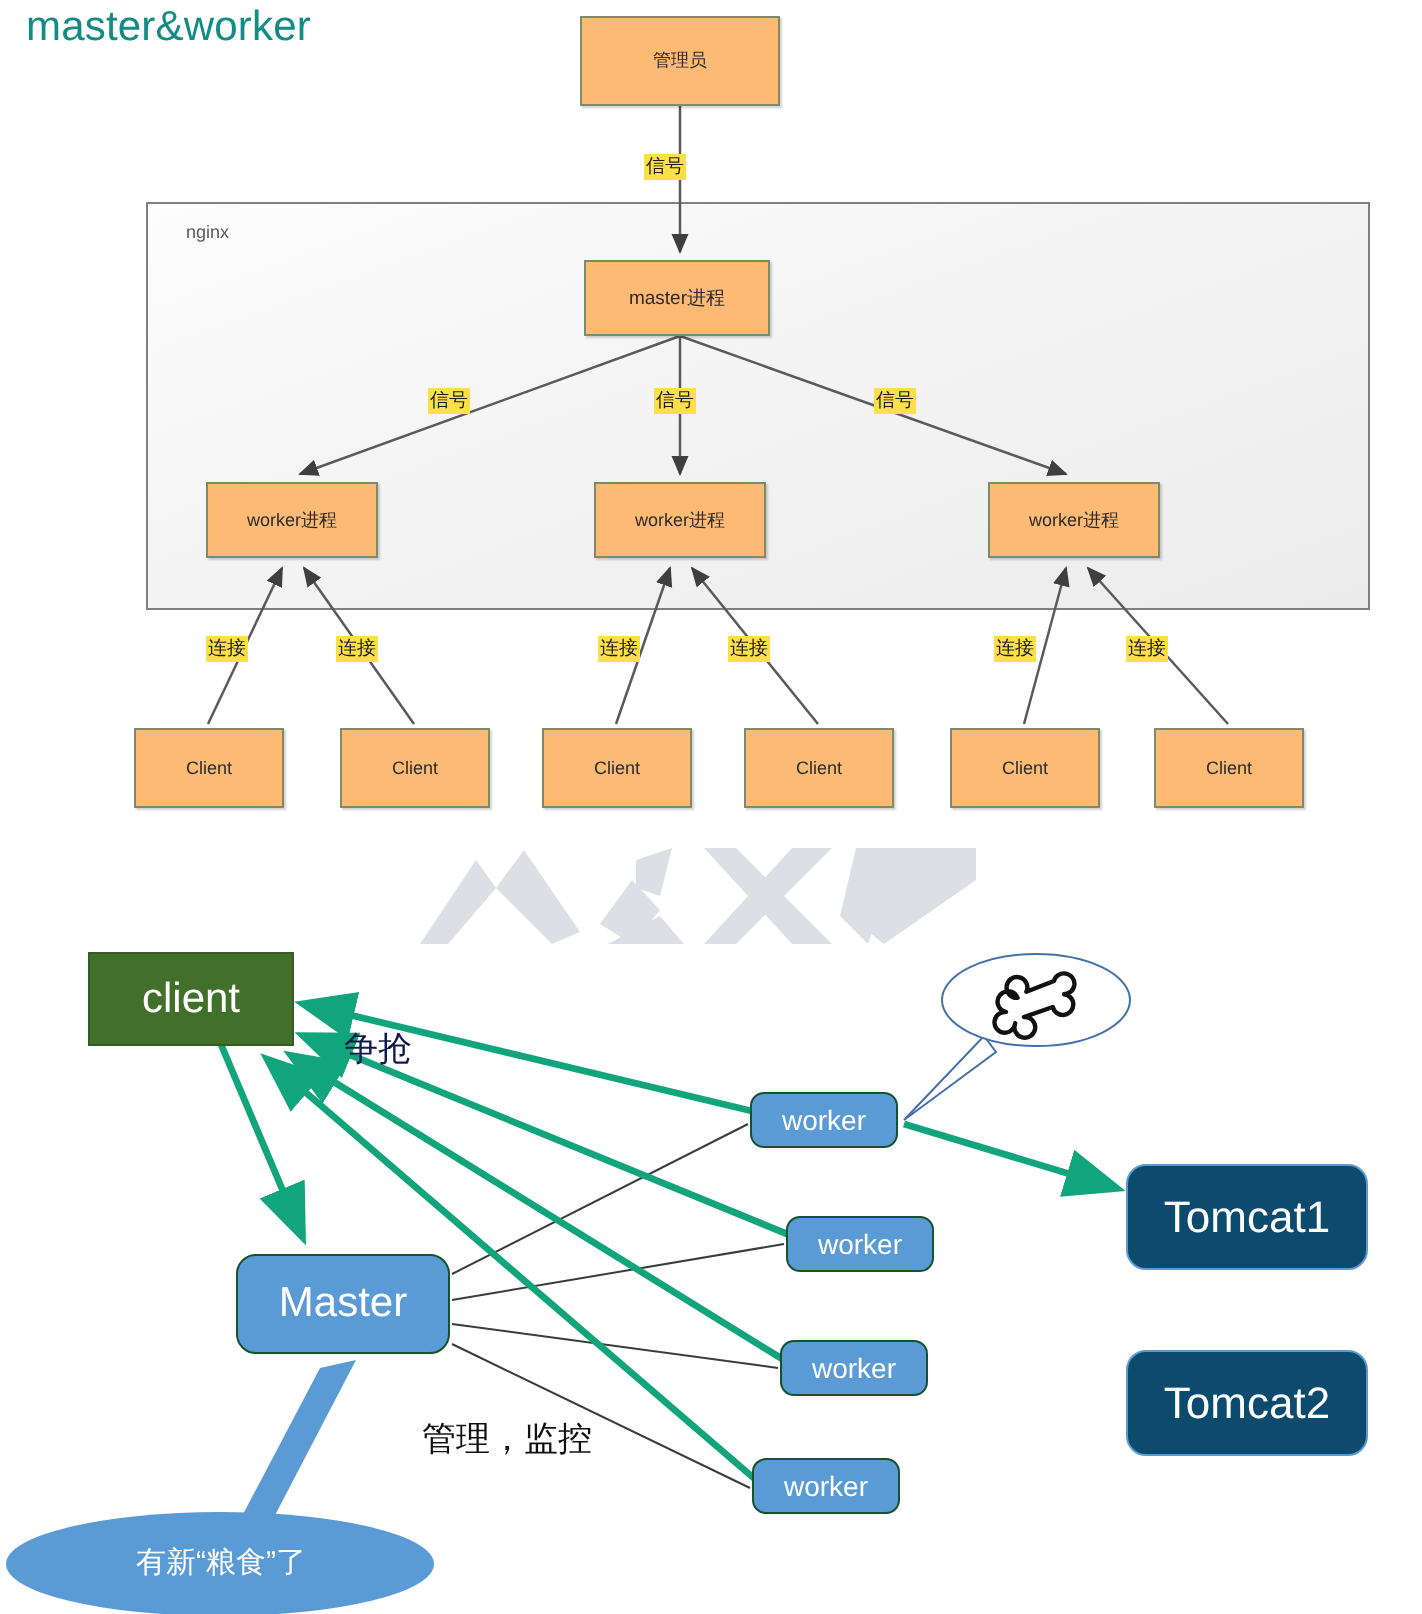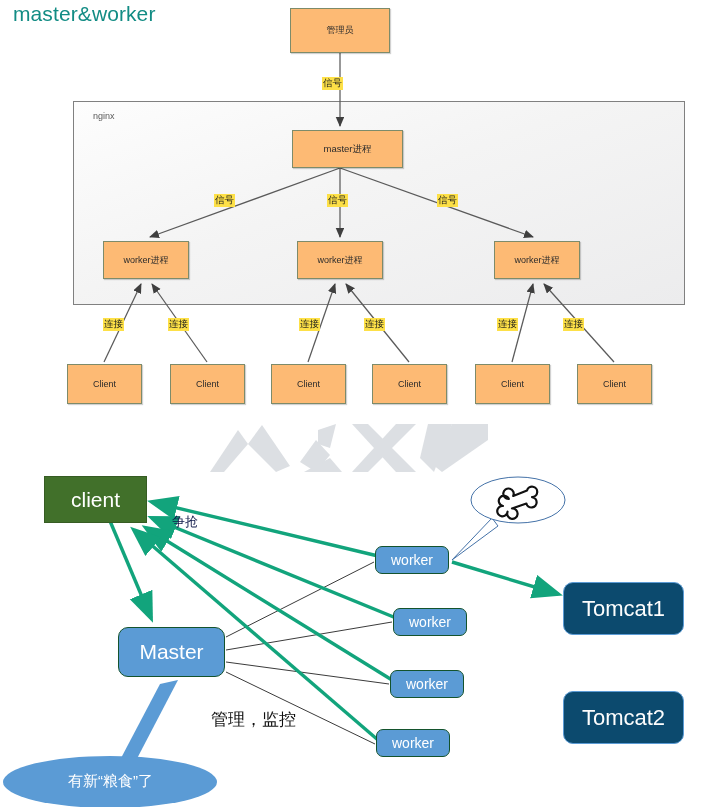--- a/index.html
+++ b/index.html
@@ -54,21 +54,21 @@
   }
   .bbox.worker{font-size:14px;}
   .bbox.master{font-size:21px;border-radius:10px;}
   .tbox{
     position:absolute;box-sizing:border-box;
     background:#0c4a6e;border:1.2px solid #5b9bd5;border-radius:10px;
     display:flex;align-items:center;justify-content:center;
     color:#fdfdfd;font-size:22px;white-space:nowrap;
   }
   #zhengqiang{
-    position:absolute;left:172px;top:513px;font-size:13px;color:#101a4a;
+    position:absolute;left:172px;top:513px;font-size:17px;color:#101a4a;
     white-space:nowrap;
   }
   #guanli{
     position:absolute;left:211px;top:708px;font-size:17px;color:#101010;
     white-space:nowrap;
   }
   #bubble-text{
     position:absolute;left:0;top:0;width:100%;height:100%;
     display:flex;align-items:center;justify-content:center;
     color:#ffffff;font-size:15px;white-space:nowrap;
@@ -126,21 +126,21 @@
       <line x1="512" y1="362" x2="533" y2="284" marker-end="url(#ahup)"></line>
       <line x1="614" y1="362" x2="544" y2="284" marker-end="url(#ahup)"></line>
     </g>
   </svg>
 
   <div class="gbox" style="left:290px;top:8px;width:100px;height:45px;">
     <span>管理员</span>
   </div>
   <div class="edge-lbl" style="left:322px;top:77px;">信号</div>
 
-  <div class="gbox big" style="left:292px;top:130px;width:111px;height:38px;">
+  <div class="gbox big" style="left:292px;top:130px;width:93px;height:38px;">
     <span>master进程</span>
   </div>
 
   <div class="edge-lbl" style="left:214px;top:194px;">信号</div>
   <div class="edge-lbl" style="left:327px;top:194px;">信号</div>
   <div class="edge-lbl" style="left:437px;top:194px;">信号</div>
 
   <div class="gbox" style="left:103px;top:241px;width:86px;height:38px;">
     <span>worker进程</span>
     </div>
@@ -242,21 +242,21 @@
   <div class="bbox worker" style="left:390px;top:670px;width:74px;height:28px;">
     <span>worker</span>
     </div>
   <div class="bbox worker" style="left:376px;top:729px;width:74px;height:28px;">
     <span>worker</span>
     </div>
 
   <div class="tbox" style="left:563px;top:582px;width:121px;height:53px;">
     <span>Tomcat1</span>
     </div>
-  <div class="tbox" style="left:563px;top:675px;width:121px;height:53px;margin-top:16px;">
+  <div class="tbox" style="left:563px;top:675px;width:121px;height:53px;">
     <span>Tomcat2</span>
     </div>
 
   <div id="food-bubble">
     <svg width="215" height="52">
       <ellipse cx="107" cy="26" rx="107" ry="26" fill="#5b9bd5"></ellipse>
     </svg>
     <div id="bubble-text">有新“粮食”了</div>
   </div>
 

